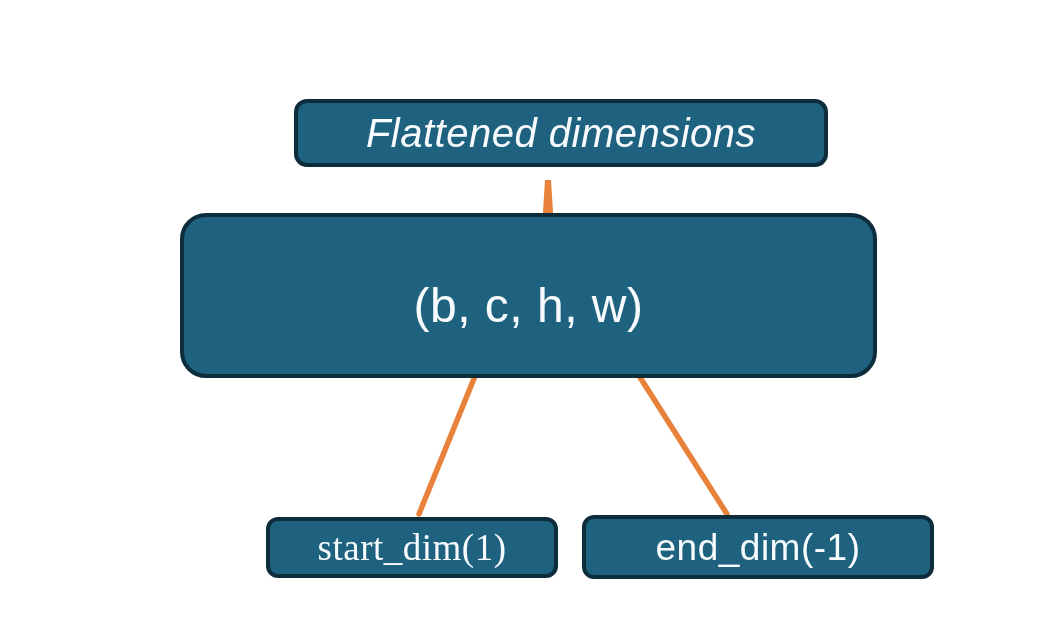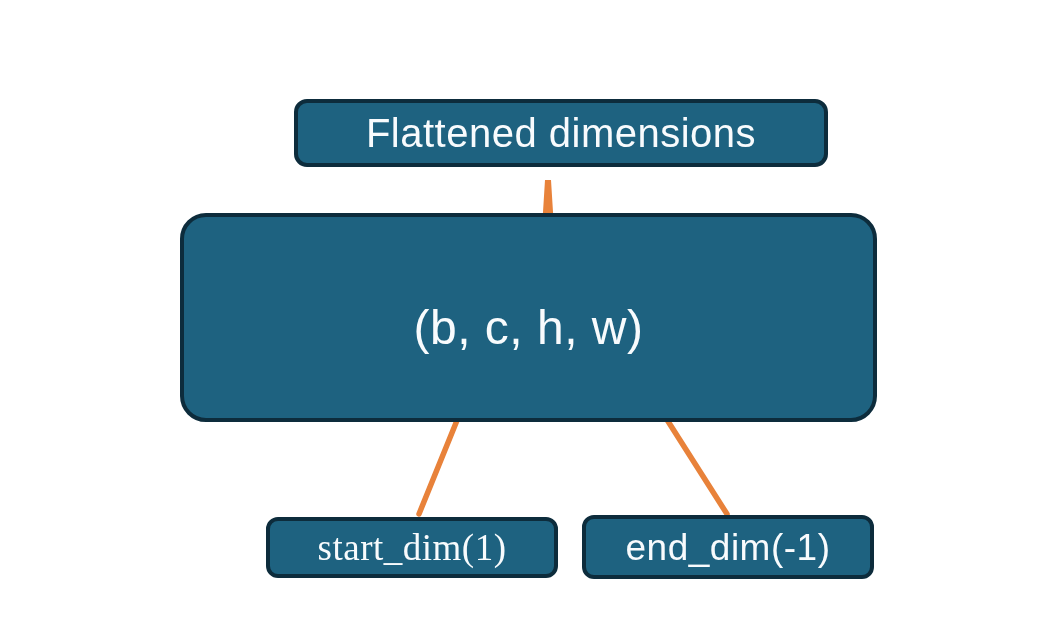--- a/index.html
+++ b/index.html
@@ -44,38 +44,39 @@
     justify-content: center;
     text-align: center;
     line-height: 1;
     letter-spacing: 0.5px;
   }
   .node-flattened {
     left: 294px; top: 99px;
     width: 534px; height: 68px;
     border-radius: 13px;
     font-size: 40px;
+    font-style: italic;
   }
   .node-tensor {
     left: 180px; top: 213px;
-    width: 697px; height: 209px;
+    width: 697px; height: 165px;
     border-radius: 26px;
     font-size: 48px;
     padding-top: 20px;
   }
   .node-start-dim {
     left: 266px; top: 517px;
     width: 292px; height: 61px;
     border-radius: 12px;
     font-size: 37px;
     font-family: Liberation Serif, serif;
   }
   .node-end-dim {
     left: 582px; top: 515px;
-    width: 292px; height: 64px;
+    width: 352px; height: 64px;
     border-radius: 12px;
     font-size: 37px;
   }
 </style>
 </head>
 <body>
 
 <div class="stage">
 
   <svg class="connector-layer" viewBox="0 0 1038 632" xmlns="http://www.w3.org/2000/svg">

